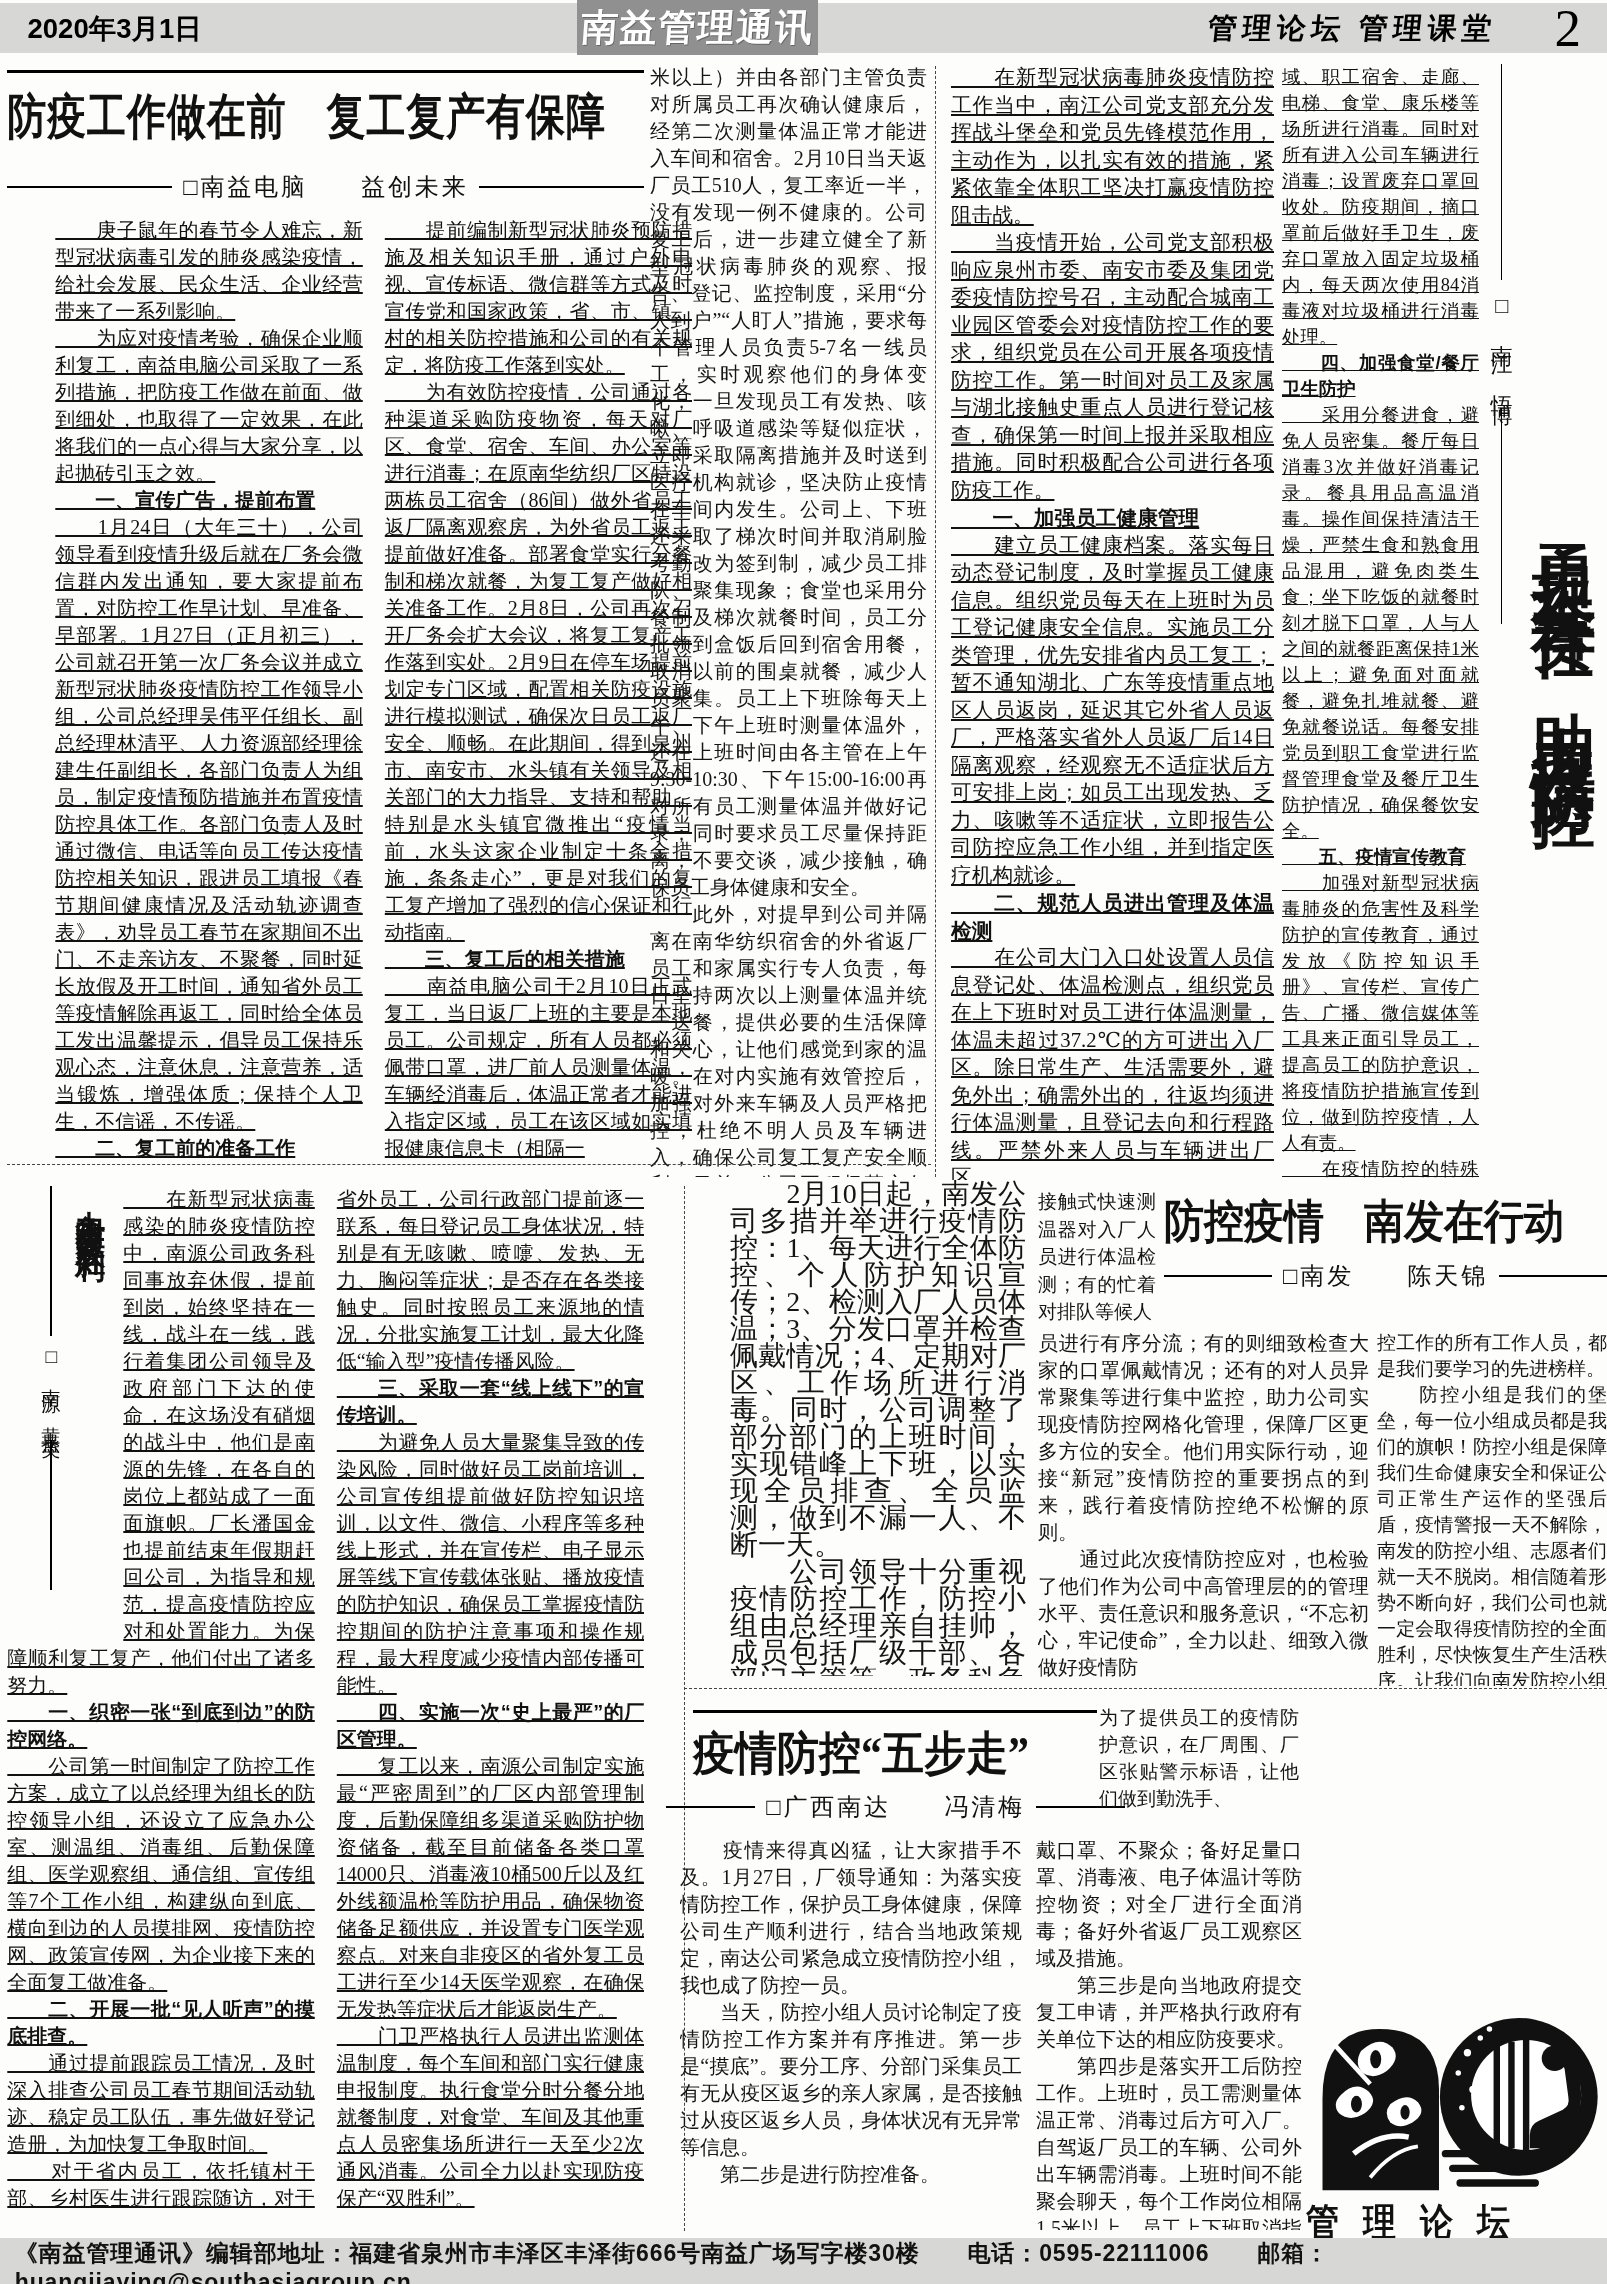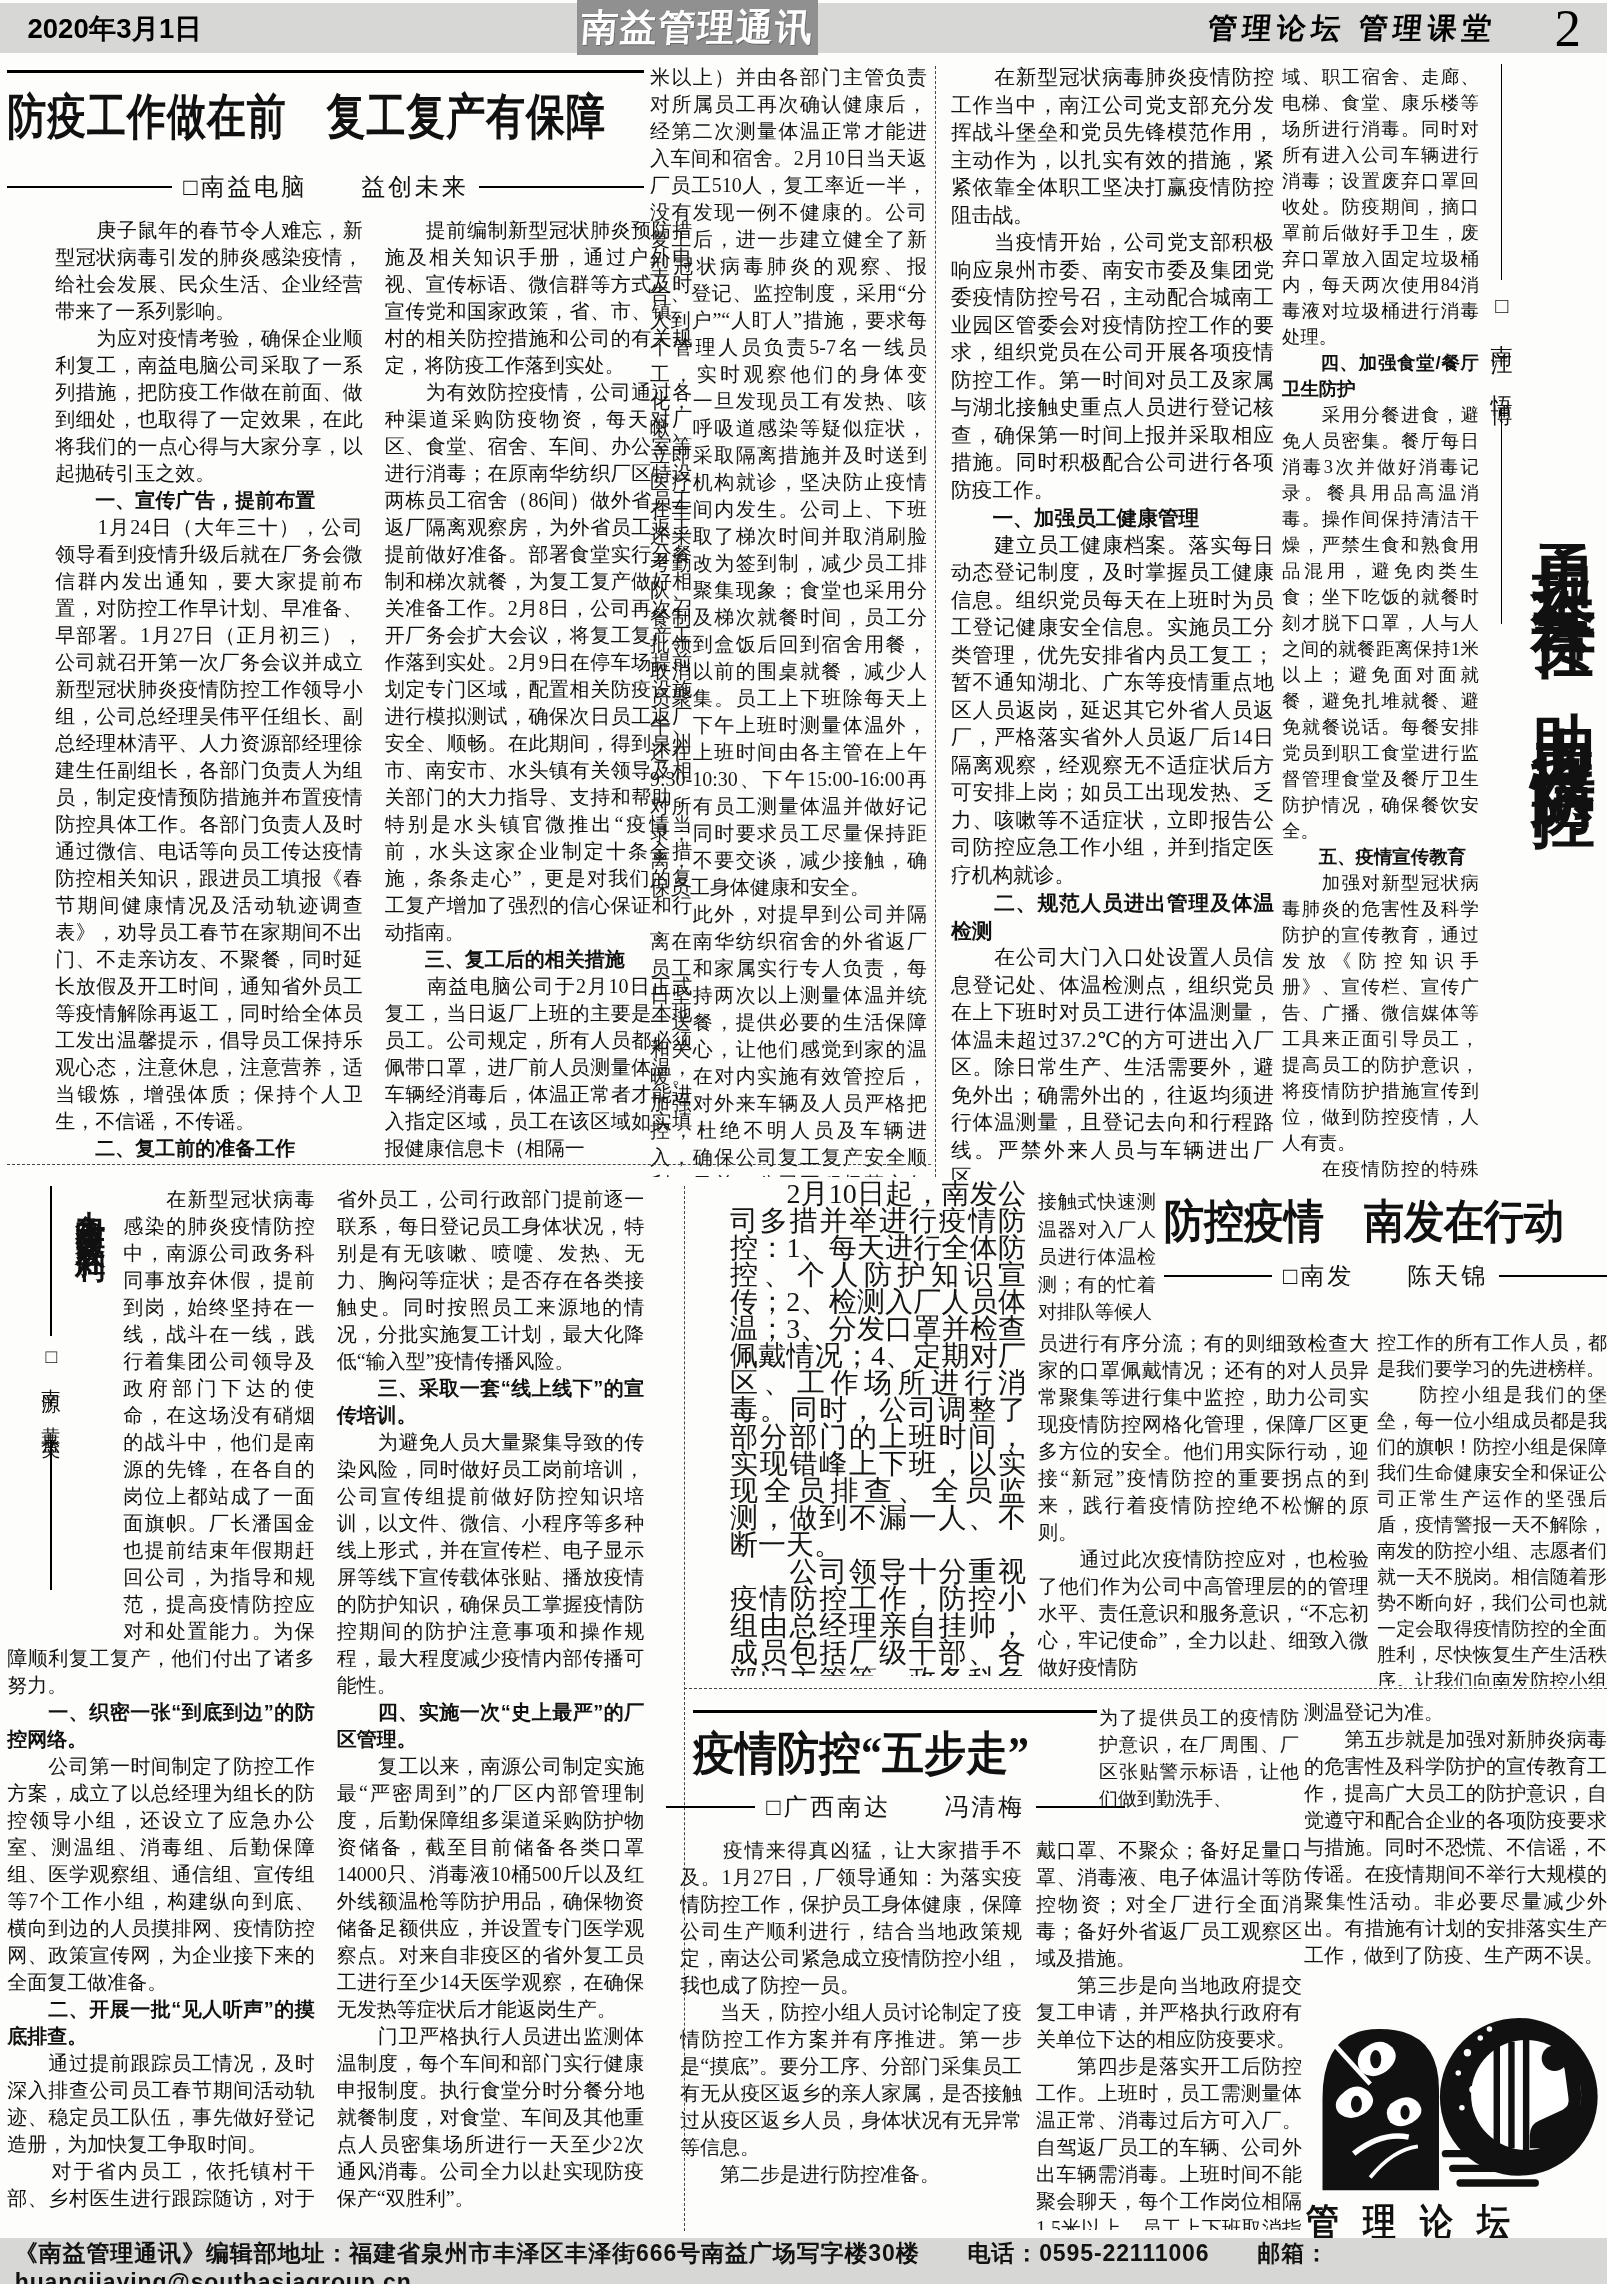--- a/index.html
+++ b/index.html
@@ -9,21 +9,21 @@
   .hdr-band{position:absolute;left:0;top:2.8px;width:1607px;height:50px;background:#d7d7d5;}
   .hdr-date{position:absolute;left:27.5px;top:11px;font:bold 27.5px "Liberation Sans",sans-serif;color:#000;text-align:center;}
   .masthead-box{position:absolute;left:577px;top:0;width:241px;height:55px;background:#909090;
         display:flex;align-items:center;justify-content:center;}
   .masthead{font:bold 37px "Liberation Serif",serif;color:#fff;letter-spacing:1.8px;
         text-shadow:0.9px 0.9px 0 #666;transform:skewX(-4deg);}
   .hdr-sec{position:absolute;right:110px;top:9.2px;font:bold 29px "Liberation Serif",serif;letter-spacing:5.5px;color:#000;transform:skewX(-6deg);}
   .hdr-page{position:absolute;right:26px;top:-1.8px;font:normal 53px "Liberation Serif",serif;color:#000;}
   
   .body-txt{white-space:pre-line;text-align:justify;color:#151515;}
-  .seg{white-space:pre-line;text-align:justify;}
+  .seg{white-space:pre-line;text-align:justify;text-decoration:underline;}
   .seg.h{font-family:"Liberation Sans","DejaVu Sans",sans-serif;font-weight:bold;}
   .rule{background:#000;}
   .byline-row{display:flex;align-items:center;gap:11px;}
   .byline-row .rline{flex:1;height:1.8px;background:#000;}
   .byline-txt{font:24px "Liberation Serif",serif;letter-spacing:2.8px;white-space:nowrap;}
   .vdash{position:absolute;width:0;border-left:1.8px dashed #444;}
   .hdash{position:absolute;height:0;border-top:1.8px dashed #444;}
   
   #a1-rule{position:absolute;left:7.3px;top:70px;width:637px;height:2.8px;}
   #a1-headline{position:absolute;left:7.3px;top:83px;width:637px;font:bold 39px "Liberation Serif",serif;
@@ -199,22 +199,20 @@
     <span class="byline-txt">□广西南达　　冯清梅</span>
     <span class="rline"></span>
   </div>
   <div id="a5-strip" class="body-txt">为了提供员工的疫情防护意识，在厂周围、厂区张贴警示标语，让他们做到勤洗手、</div>
   <div id="a5-colC" class="body-txt">　　疫情来得真凶猛，让大家措手不及。1月27日，厂领导通知：为落实疫情防控工作，保护员工身体健康，保障公司生产顺利进行，结合当地政策规定，南达公司紧急成立疫情防控小组，我也成了防控一员。
 　　当天，防控小组人员讨论制定了疫情防控工作方案并有序推进。第一步是“摸底”。要分工序、分部门采集员工有无从疫区返乡的亲人家属，是否接触过从疫区返乡人员，身体状况有无异常等信息。
 　　第二步是进行防控准备。</div>
   <div id="a5-colD" class="body-txt">戴口罩、不聚众；备好足量口罩、消毒液、电子体温计等防控物资；对全厂进行全面消毒；备好外省返厂员工观察区域及措施。
 　　第三步是向当地政府提交复工申请，并严格执行政府有关单位下达的相应防疫要求。
 　　第四步是落实开工后防控工作。上班时，员工需测量体温正常、消毒过后方可入厂。自驾返厂员工的车辆、公司外出车辆需消毒。上班时间不能聚会聊天，每个工作岗位相隔1.5米以上。员工上下班取消指纹、人脸识别打卡，考勤以</div>
-  <div id="a5-colE" class="body-txt">测温登记为准。
-　　第五步就是加强对新肺炎病毒的危害性及科学防护的宣传教育工作，提高广大员工的防护意识，自觉遵守和配合企业的各项防疫要求与措施。同时不恐慌、不信谣，不传谣。在疫情期间不举行大规模的聚集性活动。非必要尽量减少外出。有措施有计划的安排落实生产工作，做到了防疫、生产两不误。</div>
 
   <div id="illus">
     <svg width="299" height="179" viewBox="0 0 326 195" xmlns="http://www.w3.org/2000/svg">
 
       <path d="M18,90 Q18,14 80,14 Q145,14 145,80 L145,190 L18,190 Z" fill="#111"></path>
       <path d="M60,38 q20,-18 34,-4 q10,12 -6,26 q-14,10 -26,2 q-10,-10 -2,-24z" fill="#fff"></path>
       <ellipse cx="76" cy="47" rx="6" ry="10" fill="#111"></ellipse>
       <path d="M38,86 q16,-16 30,-4 q12,12 -4,24 q-16,10 -28,0 q-8,-10 2,-20z" fill="#fff"></path>
       <ellipse cx="55" cy="96" rx="6" ry="9" fill="#111"></ellipse>
       <path d="M92,96 q18,-14 30,-2 q10,12 -6,22 q-14,8 -24,0 q-8,-10 0,-20z" fill="#fff"></path>

